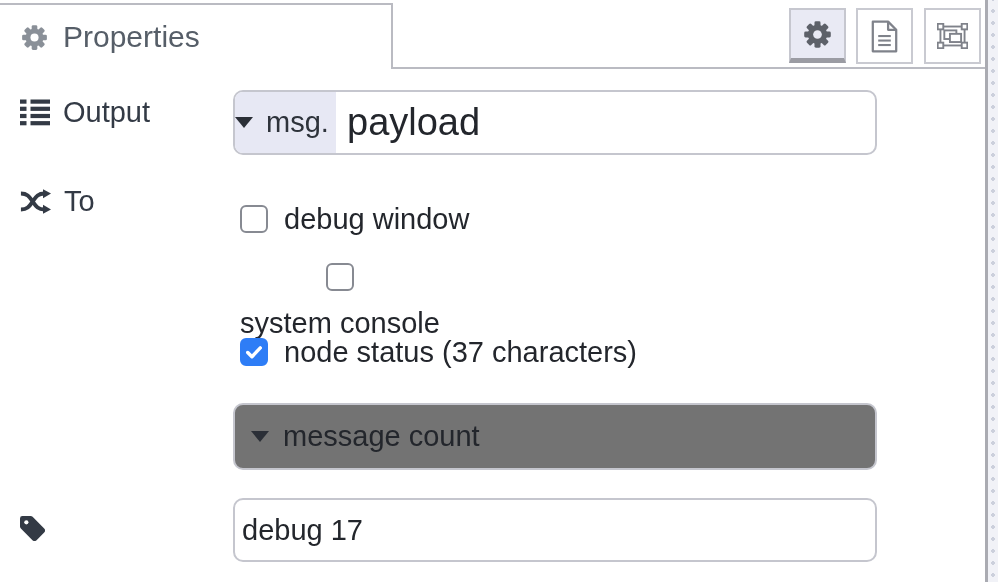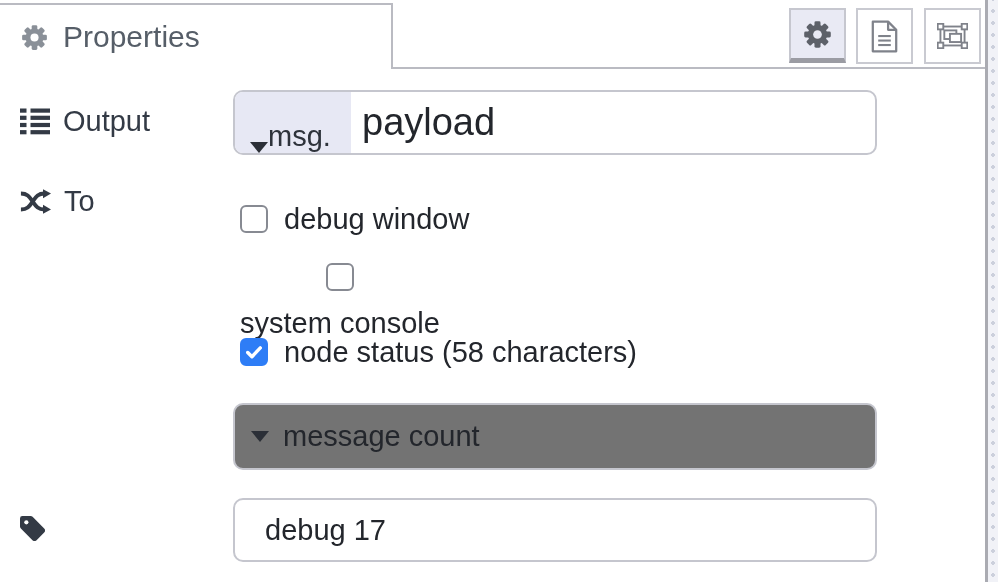--- a/index.html
+++ b/index.html
@@ -39,32 +39,32 @@
     background-image:radial-gradient(circle,#ccd0dc 1.6px,transparent 2.1px);
     background-size:10px 12px;background-position:50% 5px;background-repeat:repeat-y;
     cursor:col-resize;
   }
 
   
   .row-label{
     left:20px;height:40px;display:flex;align-items:center;gap:13px;
     font-size:29px;color:#333a45;
   }
-  .lbl-output{top:101px;}
+  .lbl-output{top:92px;}
   .lbl-to{top:181px;}
   .lbl-name{top:508px;}
 
   
   .ti{
     left:233px;top:90px;width:644px;height:65px;background:#fff;
     border:2px solid #c5c6ce;border-radius:10px;display:flex;overflow:hidden;
   }
   .ti-prefix{
-    width:101px;background:#e7e8f4;display:flex;align-items:flex-end;
-    gap:0;padding-left:15px;font-size:29px;color:#2e333b;cursor:pointer;flex:none;
+    width:101px;background:#e7e8f4;display:flex;align-items:center;
+    gap:13px;font-size:29px;color:#2e333b;cursor:pointer;flex:none;
   }
   .caret{
     width:0;height:0;flex:none;
     border-left:9px solid transparent;border-right:9px solid transparent;
     border-top:11px solid #2b2f37;
   }
   .ti-input{
     flex:1;border:none;outline:none;background:transparent;
     font-family:"Liberation Sans", sans-serif;font-size:38px;color:#23262c;
     padding:0 0 0 11px;min-width:0;
@@ -90,21 +90,21 @@
     background:#737373;border:2px solid #c5c6ce;border-radius:10px;
     display:flex;align-items:center;gap:14px;padding-left:16px;
     font-size:29px;color:#23262c;cursor:pointer;
   }
 
   
   .name-input{
     left:233px;top:498px;width:644px;height:64px;background:#fff;
     border:2px solid #c5c6ce;border-radius:10px;
     font-family:"Liberation Sans", sans-serif;font-size:29px;color:#23262c;
-    padding:0 0 0 30px;outline:none;
+    padding:0 0 0 7px;outline:none;
   }
 
   svg{display:block;}
 </style>
 </head>
 <body>
 
 <div class="abs tab">
   <span>
     <svg viewBox="0 0 24 24" width="27" height="27">
@@ -225,21 +225,21 @@
 </div>
 
 <div class="abs cb-row cb-row-2">
   <span class="cb checked">
     <span class="chk">
       <svg viewBox="0 0 14 11" width="16" height="13">
           <path d="M1.5 5.5 L5.2 9.2 L12.5 1.5" stroke="#fff" stroke-width="3" fill="none" stroke-linecap="round" stroke-linejoin="round"></path>
         </svg>
     </span>
   </span>
-  <span>node status (58 characters)</span>
+  <span>node status (37 characters)</span>
 </div>
 
 <div class="abs sel">
   <span class="caret"></span>
   <span>message count</span>
 </div>
 
 <div class="abs row-label lbl-name">
   <span>
     <svg viewBox="0 0 26 26" width="25" height="25">

